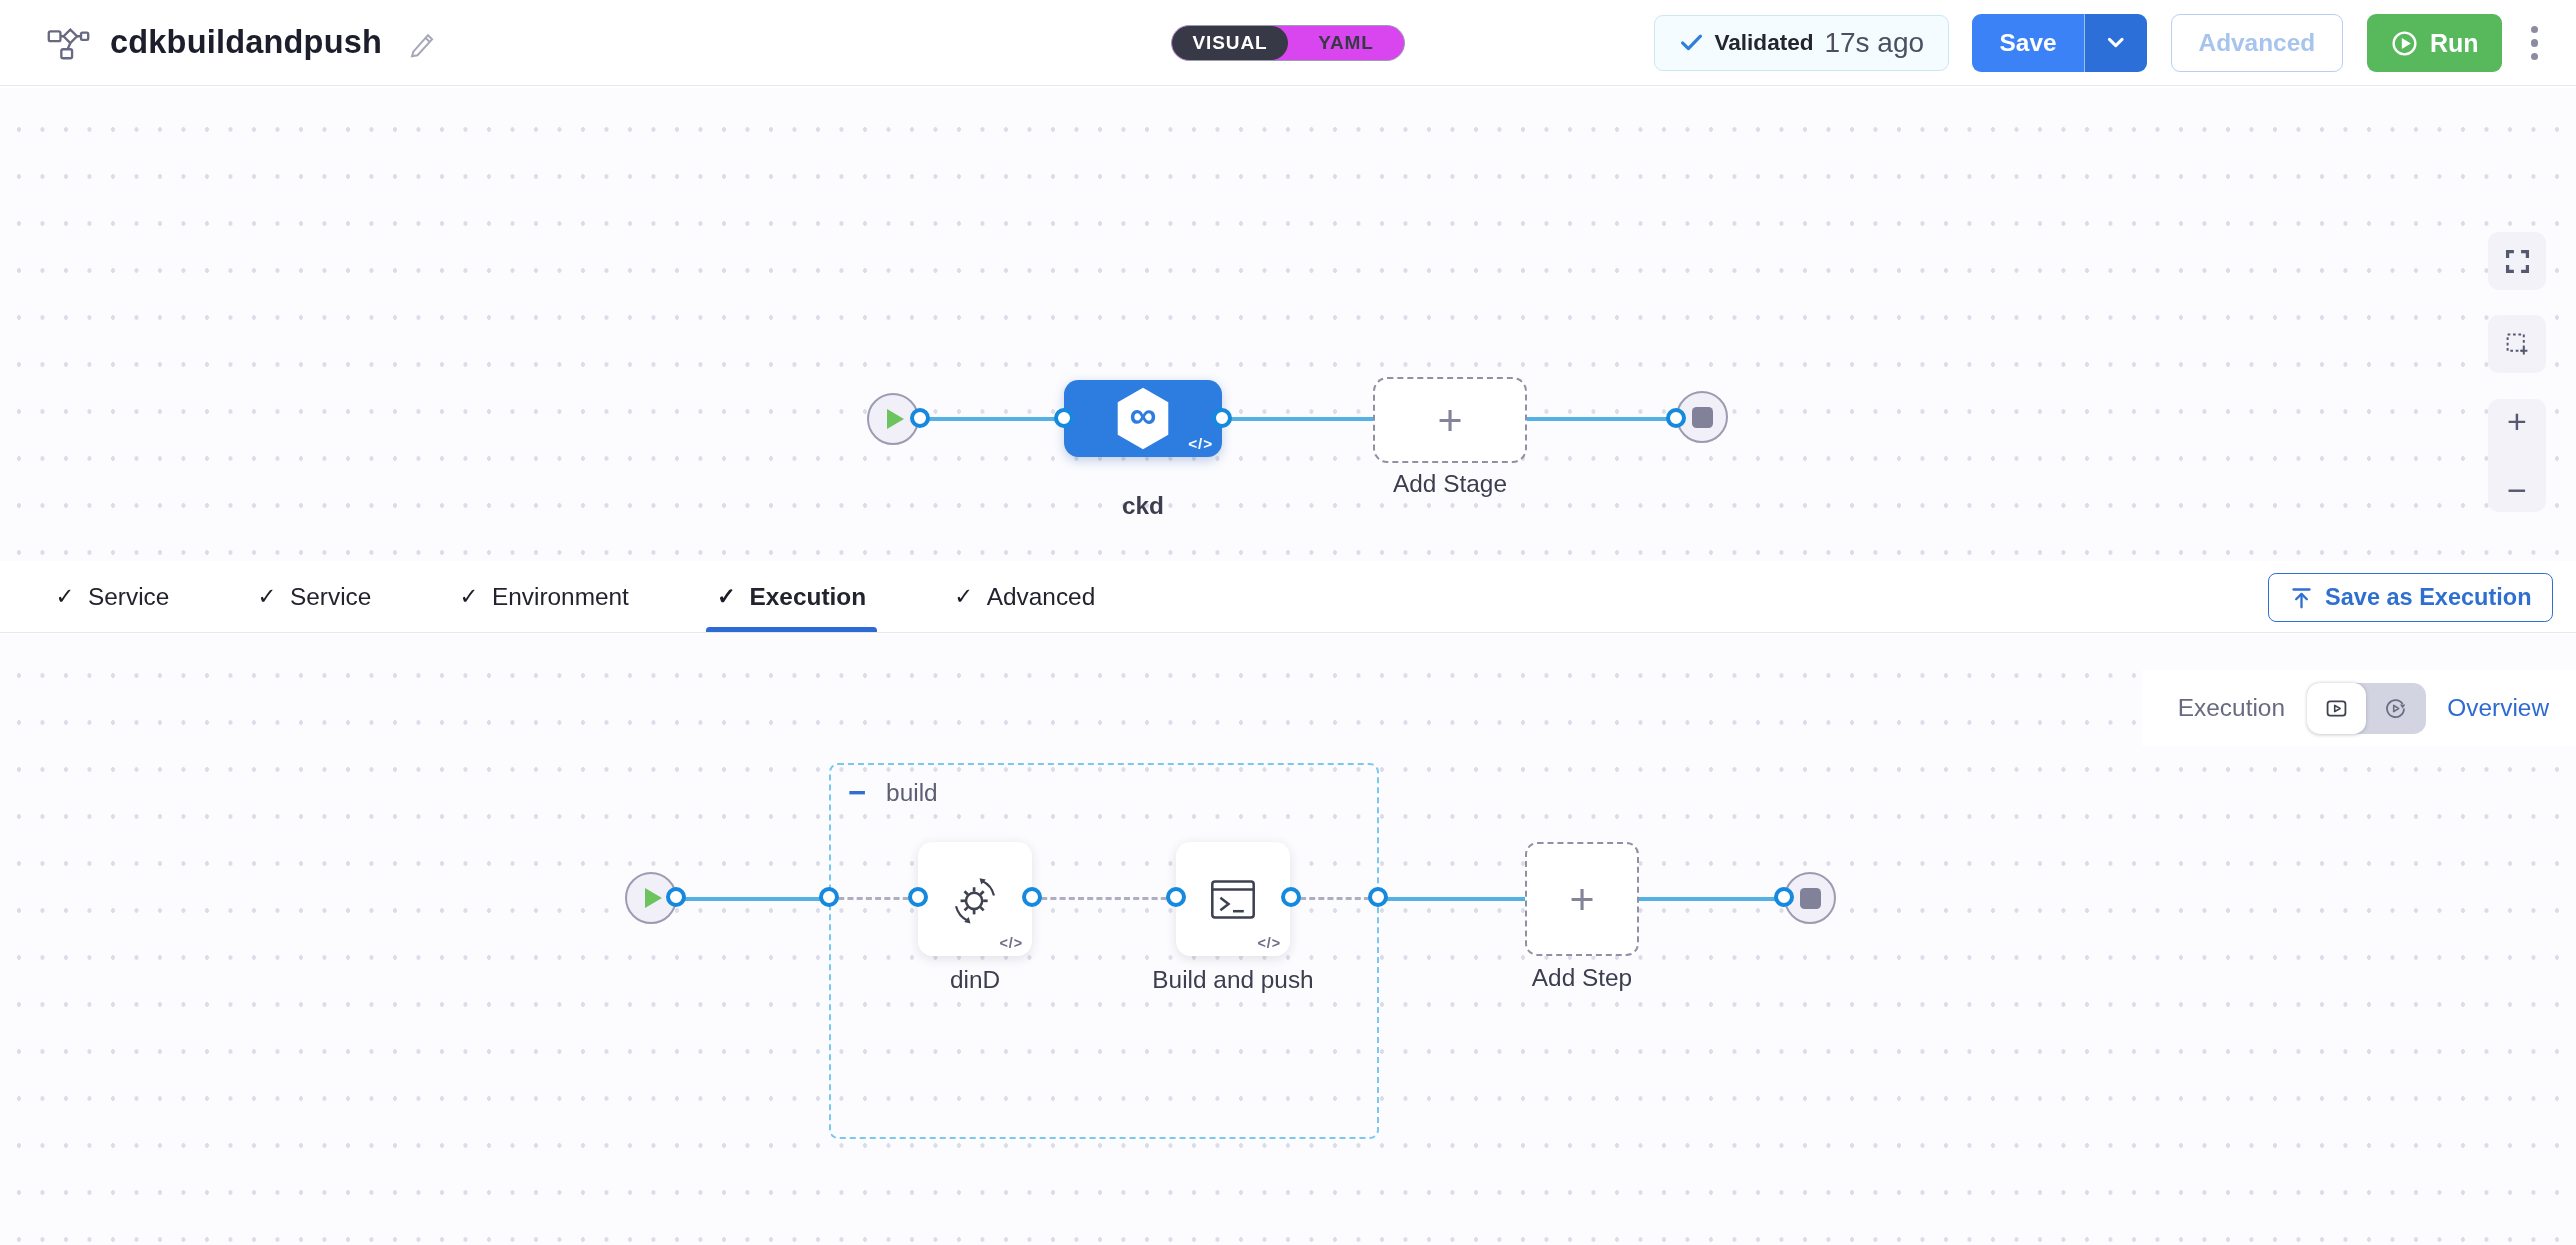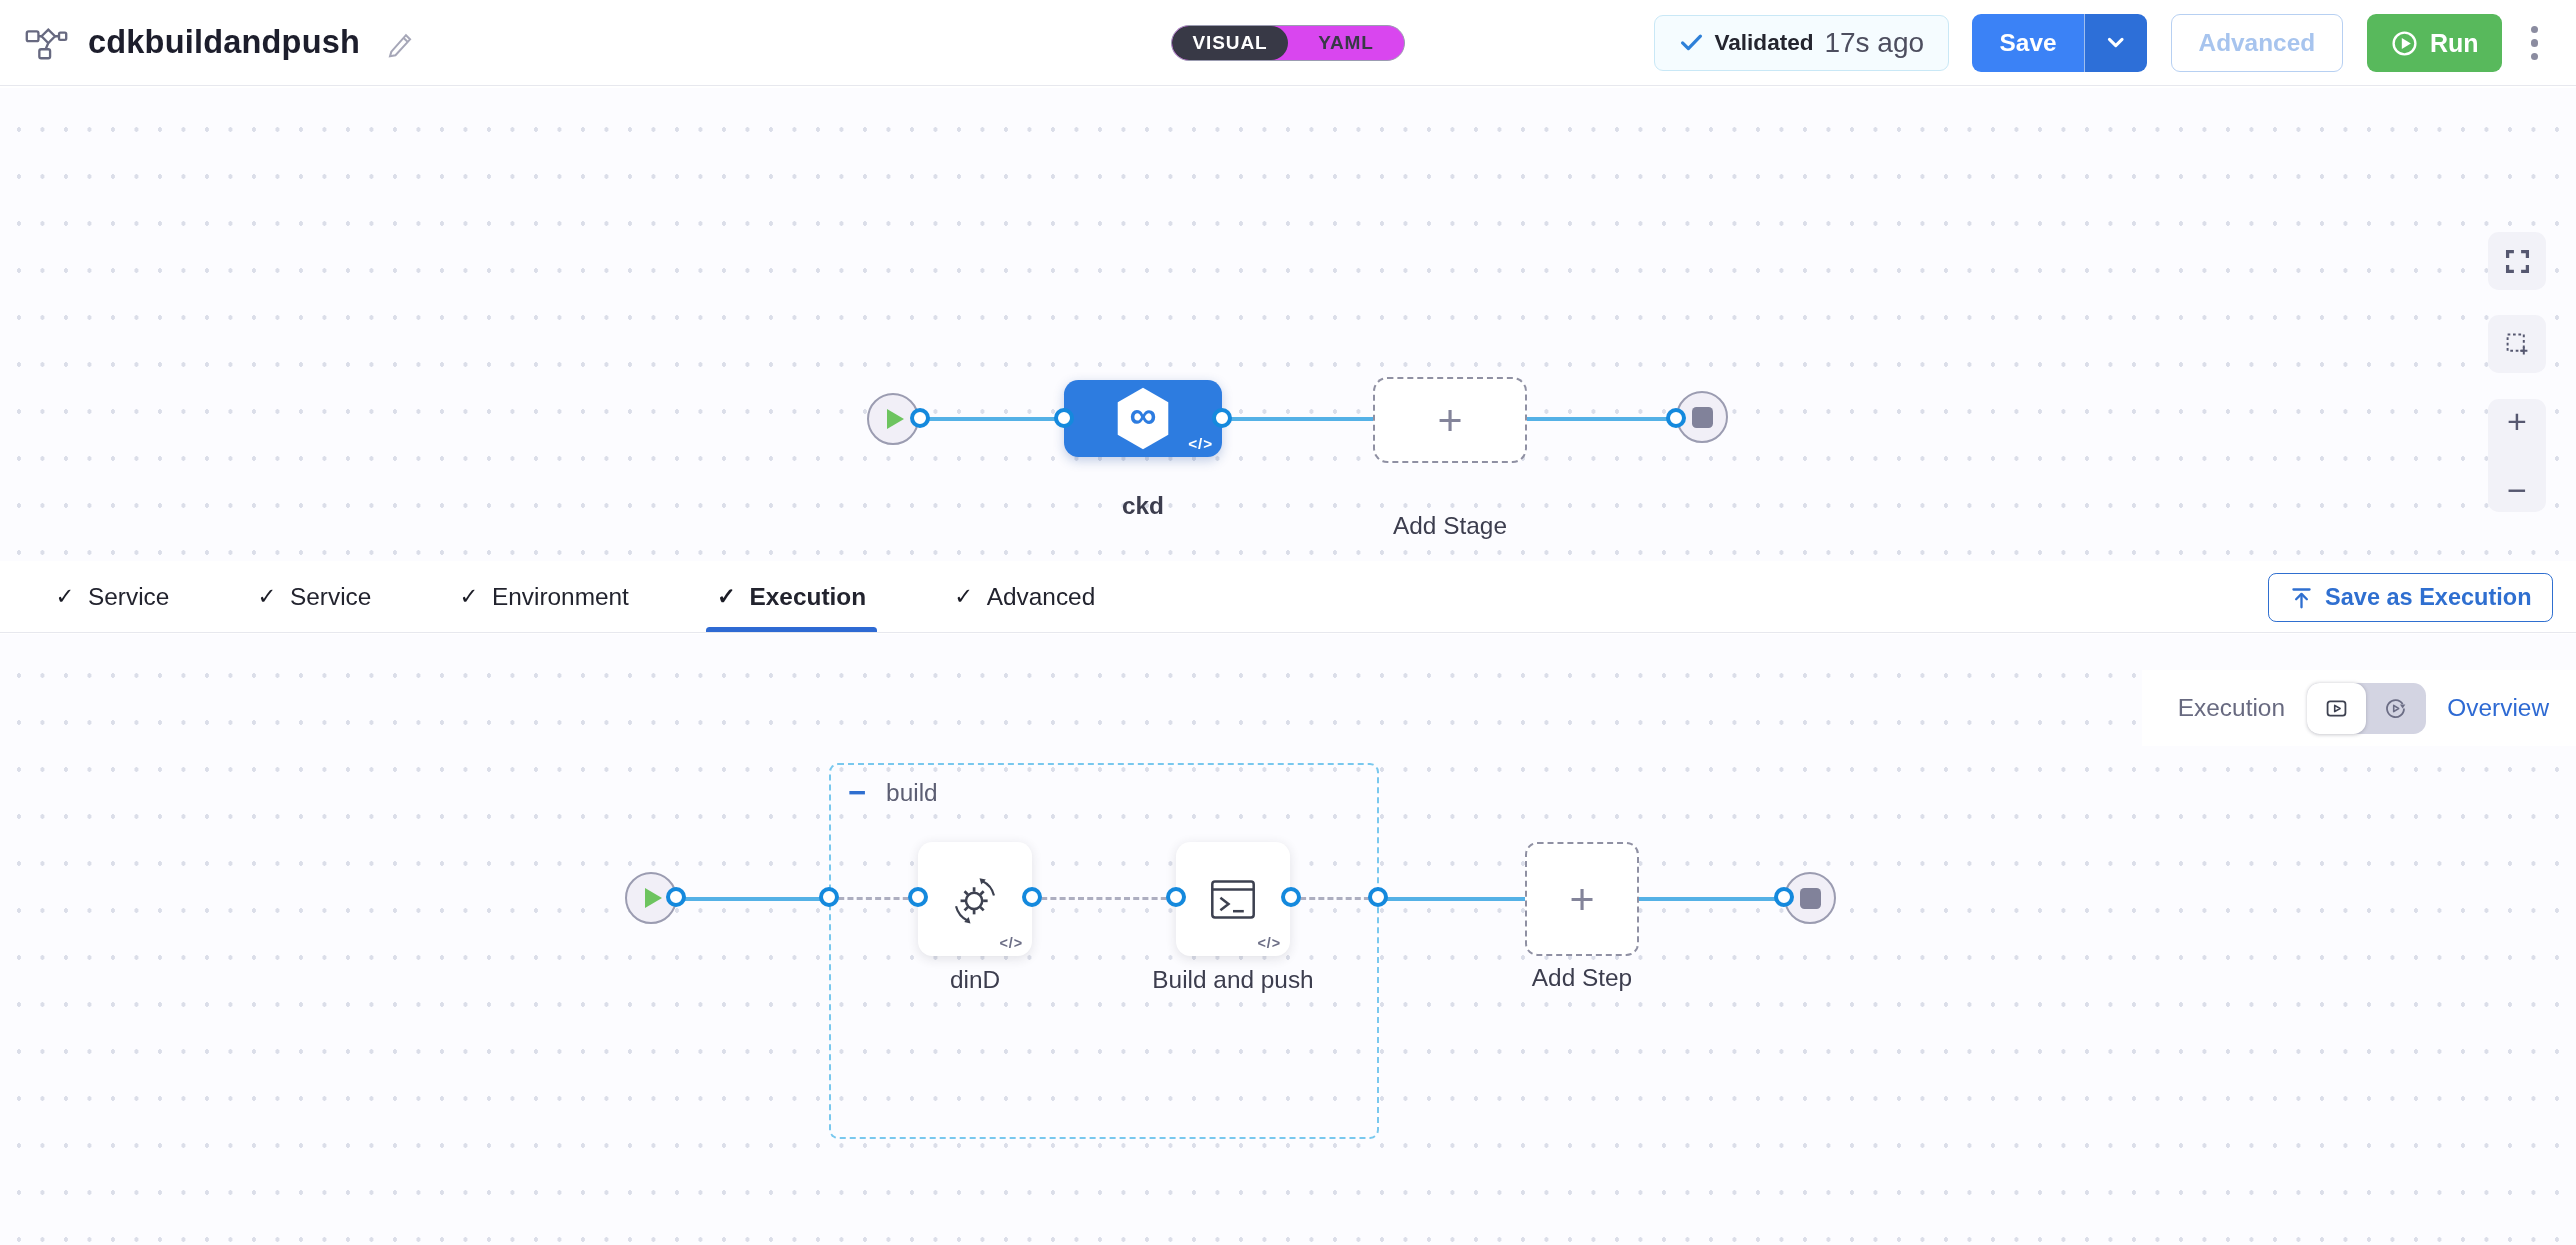--- a/index.html
+++ b/index.html
@@ -3,21 +3,21 @@
 <meta charset="utf-8">
 <style>
   * { margin:0; padding:0; box-sizing:border-box; }
   html,body { width:2576px; height:1246px; overflow:hidden; }
   body { font-family:"Liberation Sans", sans-serif; background:#fff; color:#1d1e2c; }
   #app { position:relative; width:2576px; height:1246px; }
 
   
   .header { position:absolute; left:0; top:0; width:2576px; height:86px; background:#fff;
             border-bottom:1.8px solid #e7e8ee; display:flex; align-items:center; z-index:20; }
-  .header-left { display:flex; align-items:center; gap:20px; padding-left:25px; }
+  .header-left { display:flex; align-items:center; gap:20px; padding-left:47px; }
   .page-title { font-size:32.5px; font-weight:bold; color:#1d1e2c; letter-spacing:0.2px; }
   .edit-icon { margin-left:5.4px; cursor:pointer; display:flex; }
 
   .mode-toggle { position:absolute; left:50%; top:50%; transform:translate(-50%,-50%);
                  display:flex; border:1.8px solid #9b9cb1; border-radius:902px; background:#d946ef; overflow:hidden; height:36px; }
   .mode-btn { width:116px; height:100%; display:flex; align-items:center; justify-content:center;
               font-size:19px; font-weight:bold; letter-spacing:0.9px; color:#383946; background:transparent; border:none; cursor:pointer; }
   .mode-btn.selected { background:#383946; color:#fff; border-radius:902px; }
 
   .header-right { position:absolute; right:32.5px; top:0; height:86px; display:flex; align-items:center; gap:23.5px; }
@@ -199,21 +199,21 @@
     <div class="node-circle" style="left:1676px; top:303px;">
       <span class="stop-sq"></span>
     </div>
 
     <div class="port" style="left:910px; top:320px;"></div>
     <div class="port" style="left:1054px; top:320px;"></div>
     <div class="port" style="left:1212px; top:320px;"></div>
     <div class="port" style="left:1666px; top:320px;"></div>
 
     <div class="canvas-label" style="left:1064px; top:404px; width:158px; font-weight:bold;">ckd</div>
-    <div class="canvas-label" style="left:1373px; top:424px; width:154px;">Add Stage</div>
+    <div class="canvas-label" style="left:1373px; top:382px; width:154px;">Add Stage</div>
 
     <button class="ctl-btn" style="top:144px;">
       <svg width="27" height="27" viewBox="0 0 30 30">
         <g fill="none" stroke="#565870" stroke-width="3.6">
           <path d="M4 11 V4 H11"></path>
             <path d="M19 4 H26 V11"></path>
             <path d="M26 19 V26 H19"></path>
             <path d="M11 26 H4 V19"></path>
         </g>
       </svg>

